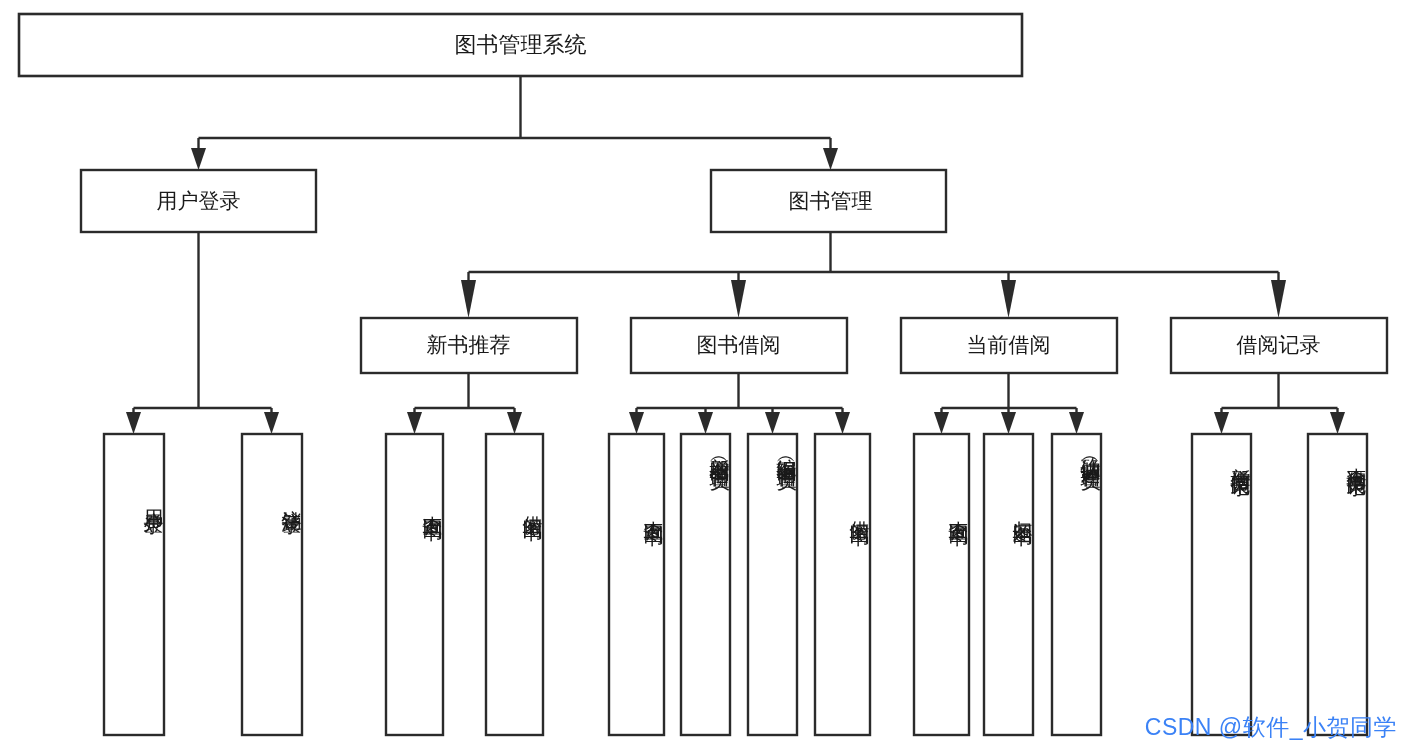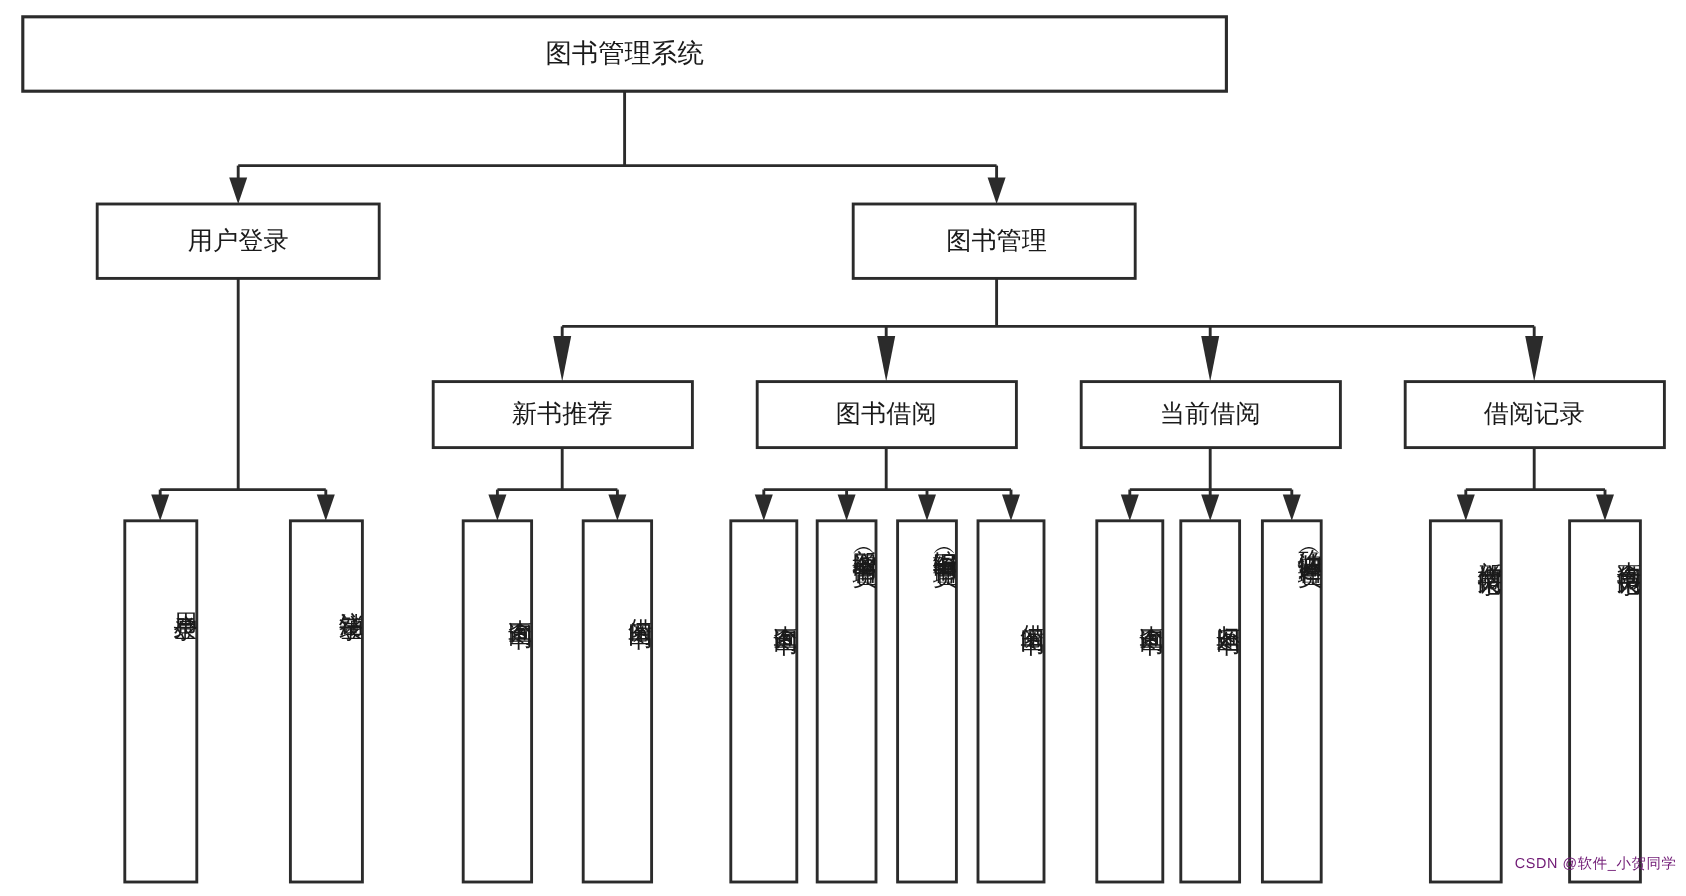--- a/index.html
+++ b/index.html
@@ -67,24 +67,24 @@
     line-height: 1.02;
     color: #1a1a1a;
     letter-spacing: 2px;
     text-align: left;
     pointer-events: none;
     user-select: none;
   }
   .watermark {
     position: absolute;
     right: 8px;
-    bottom: 19px;
-    font-family: "Liberation Sans", "DejaVu Sans", sans-serif;
-    font-size: 12px;
-    color: #701a75;
+    bottom: 4px;
+    font-family: "Liberation Sans", "DejaVu Sans", sans-serif;
+    font-size: 23px;
+    color: #3b82f6;
     letter-spacing: 0.5px;
     user-select: none;
   }
 </style>
 </head>
 <body>
 
 <div id="diagram-root">
 
   <svg class="diagram" viewBox="0 0 1405 747" xmlns="http://www.w3.org/2000/svg">

